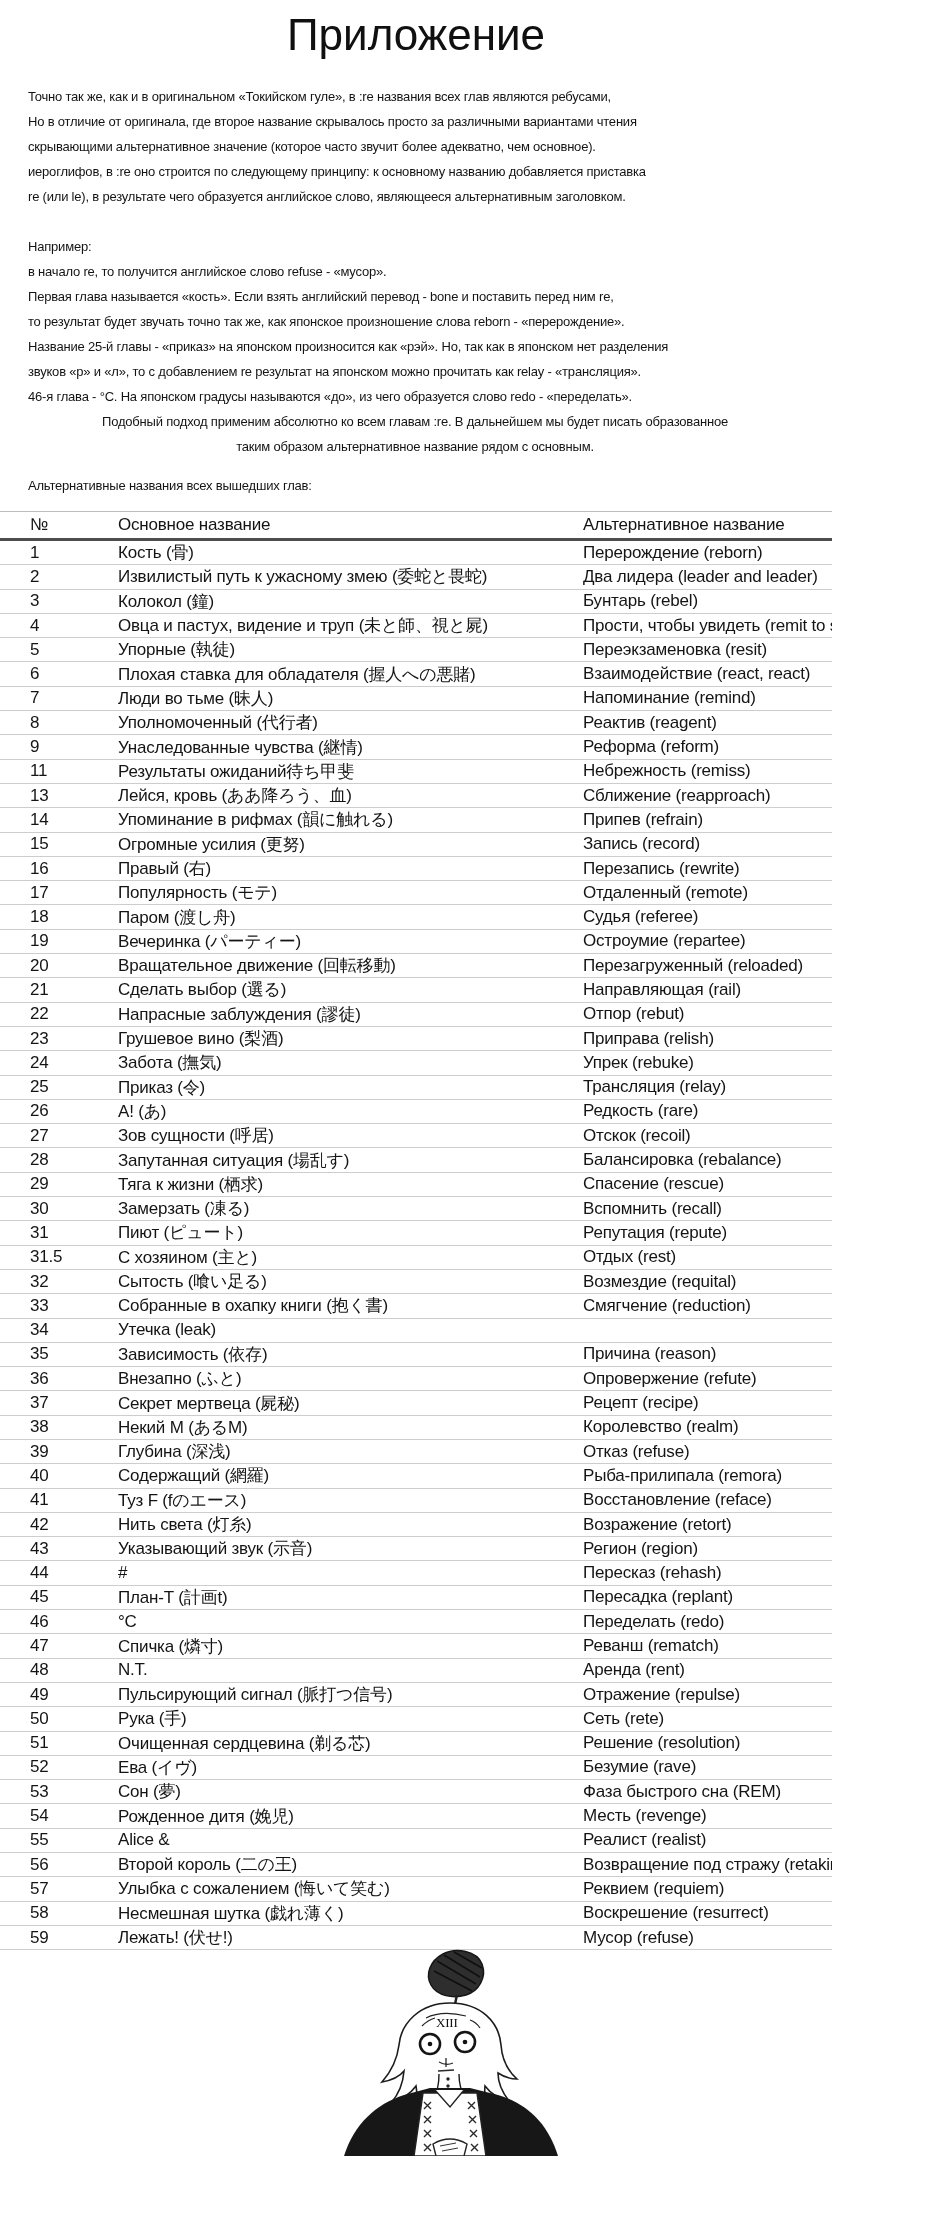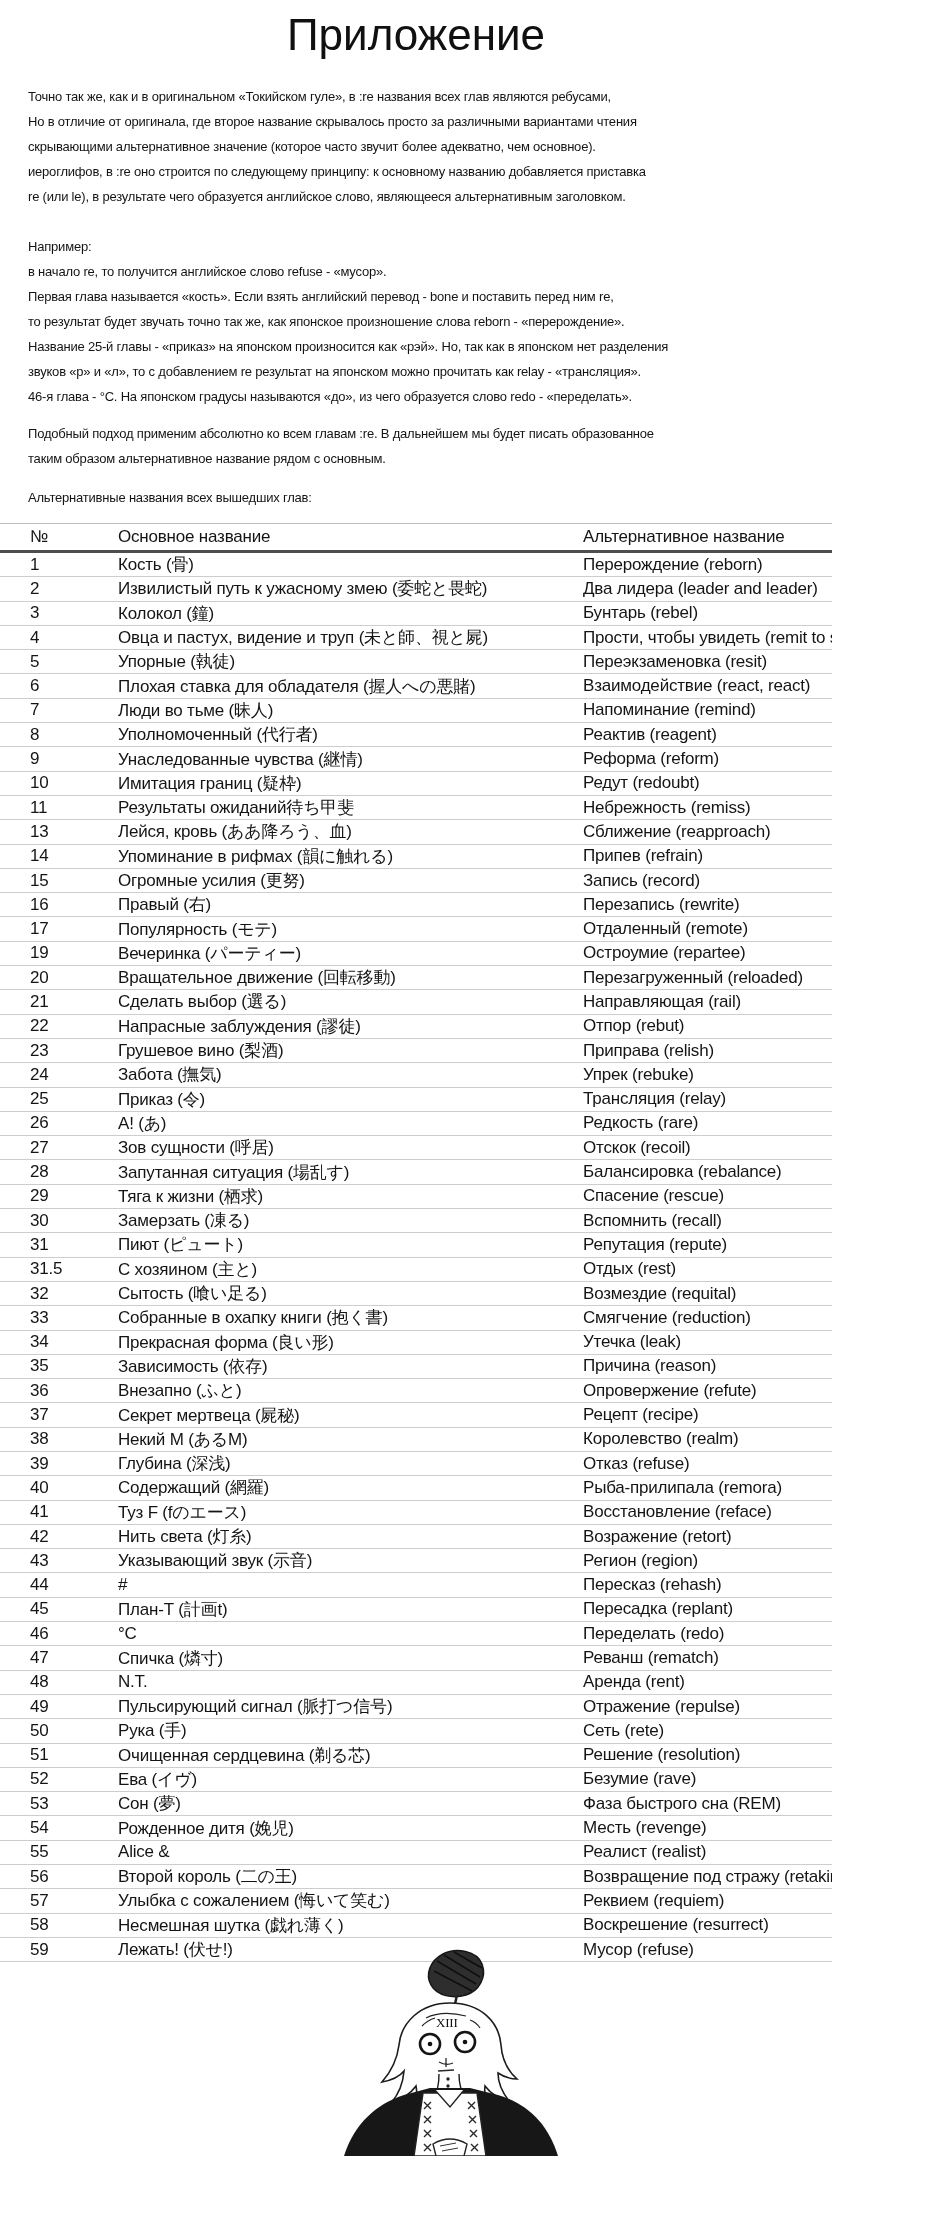--- a/index.html
+++ b/index.html
@@ -19,21 +19,21 @@
     line-height:54px;
     letter-spacing:0;
     color:#101010;
   }
   .intro{
     margin:22px 30px 0 28px;
     font-size:13px;
     line-height:25px;
   }
   .para-1{margin-top:25px;}
-  .para-2{margin-top:12px;}
+  .para-2{text-align:center;}
   .para-3{margin-top:14px;}
   .line{white-space:nowrap;}
   .chapters{margin-top:13px;}
   .t-head,.t-row{
     display:grid;
     grid-template-columns:88px 465px auto;
     padding-left:30px;
     align-items:center;
     font-size:17px;
     white-space:nowrap;
@@ -133,25 +133,20 @@
     <div>8</div>
     <div>Уполномоченный (代行者)</div>
     <div>Реактив  (reagent)</div>
   </div>
         <div class="t-row">
     <div>9</div>
     <div>Унаследованные чувства (継情)</div>
     <div>Реформа (reform)</div>
   </div>
         <div class="t-row">
-    <div>10</div>
-    <div>Имитация границ (疑枠)</div>
-    <div>Редут (redoubt)</div>
-  </div>
-        <div class="t-row">
     <div>11</div>
     <div>Результаты ожиданий待ち甲斐</div>
     <div>Небрежность (remiss)</div>
   </div>
         <div class="t-row">
     <div>13</div>
     <div>Лейся, кровь (ああ降ろう、血)</div>
     <div>Сближение (reapproach)</div>
   </div>
         <div class="t-row">
@@ -168,20 +163,25 @@
     <div>16</div>
     <div>Правый (右)</div>
     <div>Перезапись (rewrite)</div>
   </div>
         <div class="t-row">
     <div>17</div>
     <div>Популярность (モテ)</div>
     <div>Отдаленный (remote)</div>
   </div>
         <div class="t-row">
+    <div>18</div>
+    <div>Паром (渡し舟)</div>
+    <div>Судья (referee)</div>
+  </div>
+        <div class="t-row">
     <div>19</div>
     <div>Вечеринка (パーティー)</div>
     <div>Остроумие (repartee)</div>
   </div>
         <div class="t-row">
     <div>20</div>
     <div>Вращательное движение (回転移動)</div>
     <div>Перезагруженный (reloaded)</div>
   </div>
         <div class="t-row">
@@ -249,21 +249,20 @@
     <div>Сытость (喰い足る)</div>
     <div>Возмездие (requital)</div>
   </div>
         <div class="t-row">
     <div>33</div>
     <div>Собранные в охапку книги (抱く書)</div>
     <div>Смягчение (reduction)</div>
   </div>
         <div class="t-row">
     <div>34</div>
-    <div>Прекрасная форма (良い形)</div>
     <div>Утечка (leak)</div>
   </div>
         <div class="t-row">
     <div>35</div>
     <div>Зависимость (依存)</div>
     <div>Причина (reason)</div>
   </div>
         <div class="t-row">
     <div>36</div>
     <div>Внезапно (ふと)</div>

